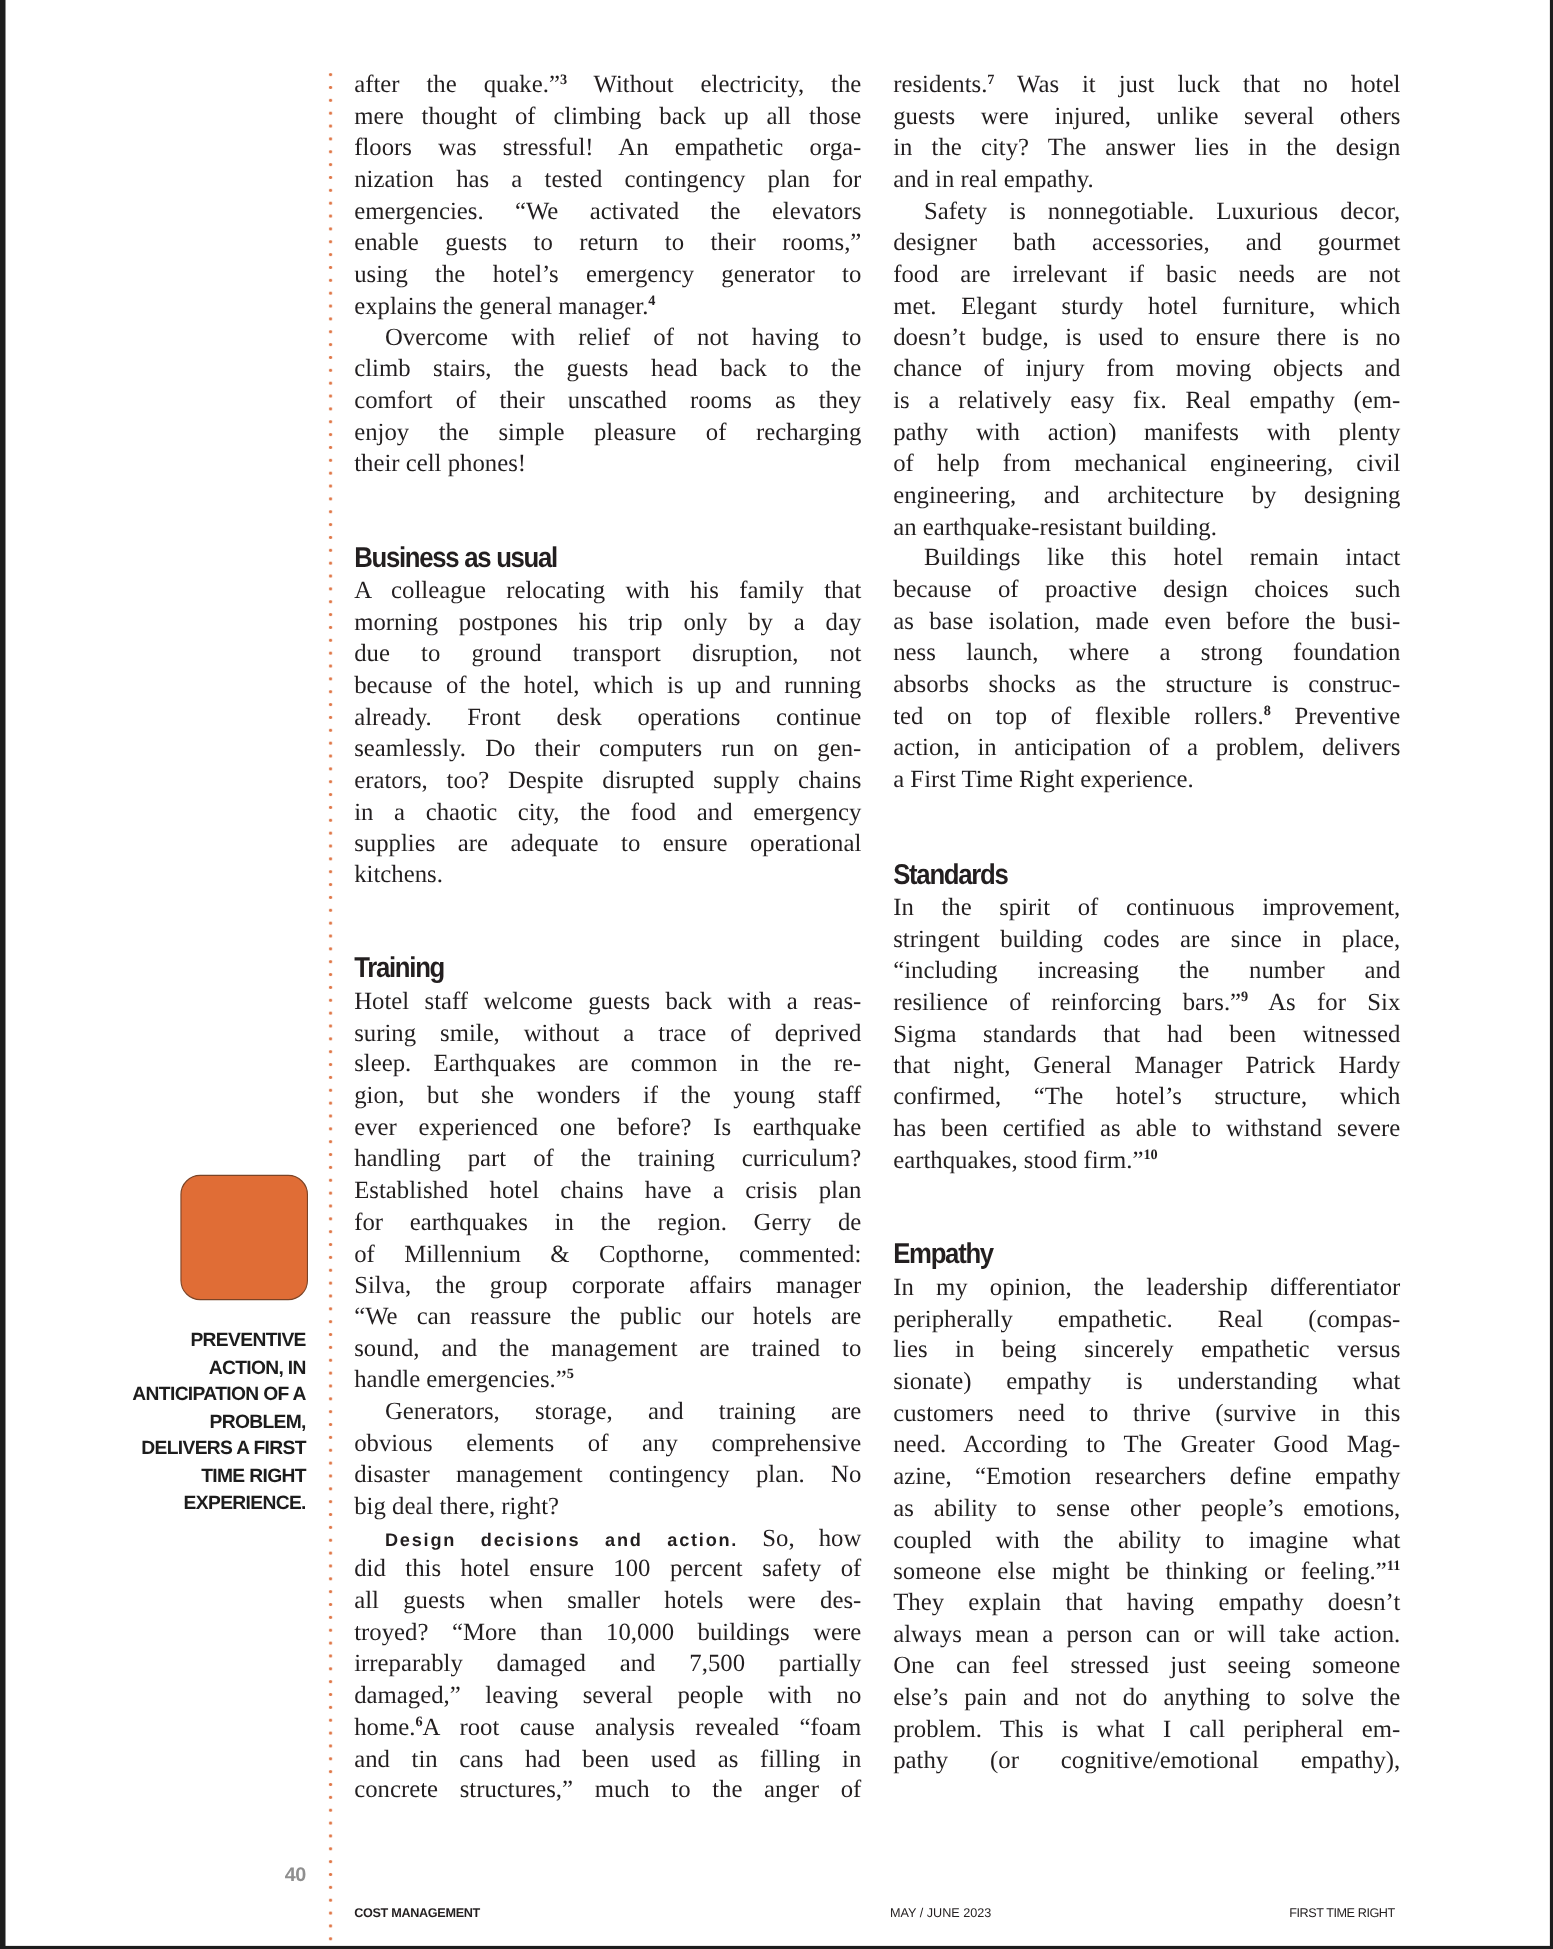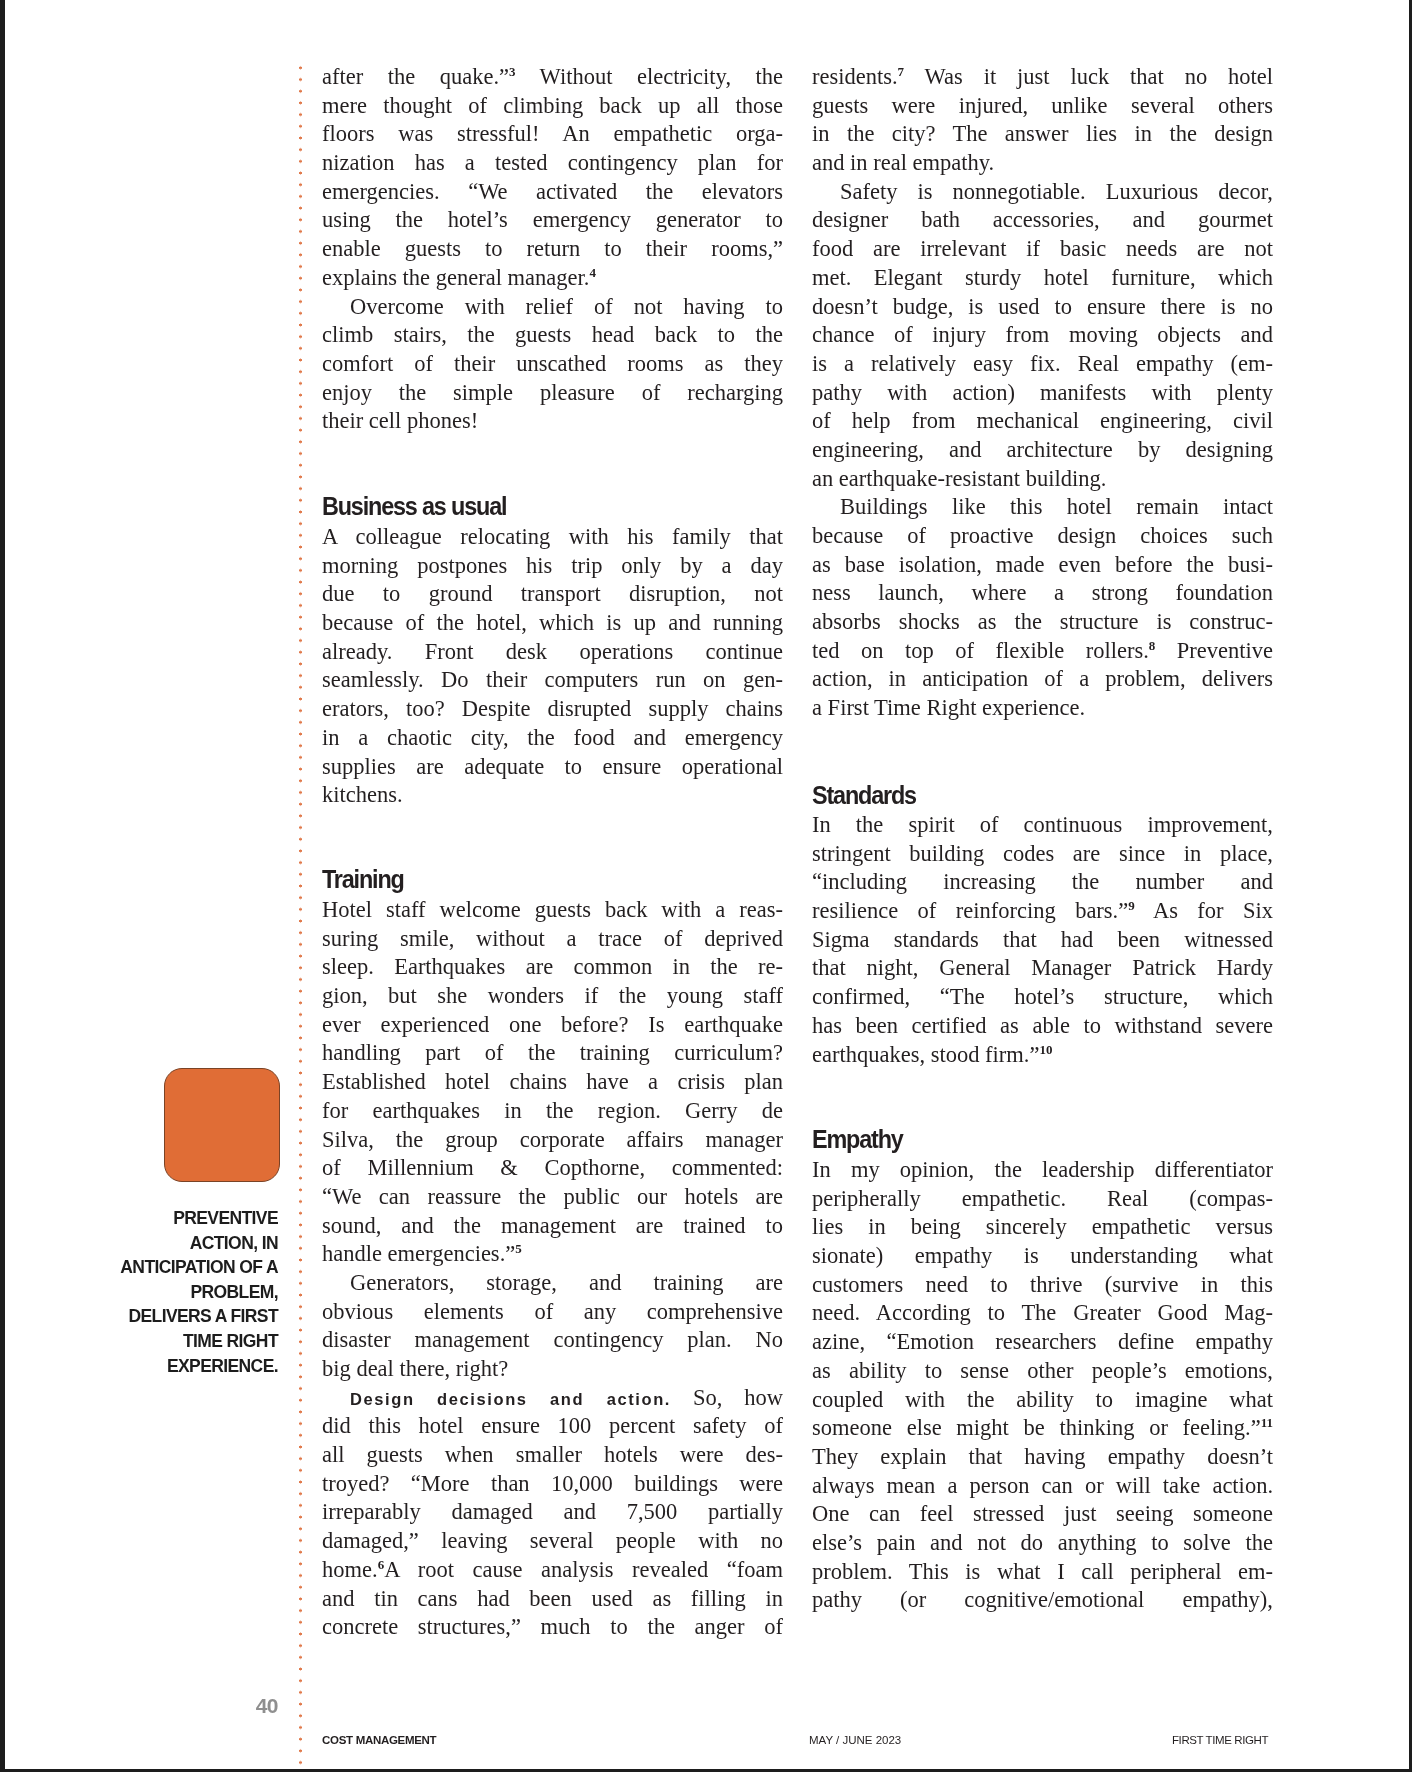--- a/index.html
+++ b/index.html
@@ -59,21 +59,21 @@
     text-align: right;
     font-family: "Liberation Sans", "DejaVu Sans", sans-serif;
     font-weight: bold; font-size: 17.5px; line-height: 24.6px;
     letter-spacing: -0.6px; color: #1d1d1d;
   }
   .callout div { white-space: nowrap; }
 
   .footer-pagenum {
     position: absolute; left: 240px; top: 1694px; width: 38px; text-align: right;
     font-family: "Liberation Sans", "DejaVu Sans", sans-serif;
-    font-weight: bold; font-size: 21px; color: #8f8f8f; letter-spacing: -0.5px;
+    font-weight: bold; font-size: 18px; color: #8f8f8f; letter-spacing: -0.5px;
   }
   .footer-text {
     position: absolute; top: 1734px;
     font-family: Liberation Sans, sans-serif;
     font-size: 11.5px; color: #231f20; white-space: nowrap;
   }
   .footer-pub { left: 322px; font-weight: bold; letter-spacing: -0.3px; }
   .footer-date { left: 809px; letter-spacing: 0px; }
   .footer-section { left: 1172px; width: 96px; text-align: right; letter-spacing: -0.4px; }
 </style>
@@ -96,22 +96,22 @@
   <div>EXPERIENCE.</div>
 </div>
 
 <div class="col col-left">
   <div class="block" style="top:63px">
     <div class="line"><span>after the quake.”</span><sup>3</sup><span> Without electricity, the</span></div>
     <div class="line">mere thought of climbing back up all those</div>
     <div class="line">floors was stressful! An empathetic orga-</div>
     <div class="line">nization has a tested contingency plan for</div>
     <div class="line">emergencies. “We activated the elevators</div>
+    <div class="line">enable guests to return to their rooms,”</div>
     <div class="line">using the hotel’s emergency generator to</div>
-    <div class="line">enable guests to return to their rooms,”</div>
     <div class="line last"><span>explains the general manager.</span><sup>4</sup></div>
     <div class="line indent">Overcome with relief of not having to</div>
     <div class="line">climb stairs, the guests head back to the</div>
     <div class="line">comfort of their unscathed rooms as they</div>
     <div class="line">enjoy the simple pleasure of recharging</div>
     <div class="line last">their cell phones!</div>
   </div>
 
   <div class="heading" style="top:491px">Business as usual</div>
   <div class="block" style="top:523px">
@@ -130,22 +130,22 @@
   <div class="heading" style="top:864px">Training</div>
   <div class="block" style="top:896px">
     <div class="line">Hotel staff welcome guests back with a reas-</div>
     <div class="line">suring smile, without a trace of deprived</div>
     <div class="line">sleep. Earthquakes are common in the re-</div>
     <div class="line">gion, but she wonders if the young staff</div>
     <div class="line">ever experienced one before? Is earthquake</div>
     <div class="line">handling part of the training curriculum?</div>
     <div class="line">Established hotel chains have a crisis plan</div>
     <div class="line">for earthquakes in the region. Gerry de</div>
+    <div class="line">of Millennium &amp; Copthorne, commented:</div>
     <div class="line">Silva, the group corporate affairs manager</div>
-    <div class="line">of Millennium &amp; Copthorne, commented:</div>
     <div class="line">“We can reassure the public our hotels are</div>
     <div class="line">sound, and the management are trained to</div>
     <div class="line last"><span>handle emergencies.”</span><sup>5</sup></div>
     <div class="line indent">Generators, storage, and training are</div>
     <div class="line">obvious elements of any comprehensive</div>
     <div class="line">disaster management contingency plan. No</div>
     <div class="line last">big deal there, right?</div>
     <div class="line indent"><span class="runin">Design decisions and action.</span> <span>So, how</span></div>
     <div class="line">did this hotel ensure 100 percent safety of</div>
     <div class="line">all guests when smaller hotels were des-</div>

